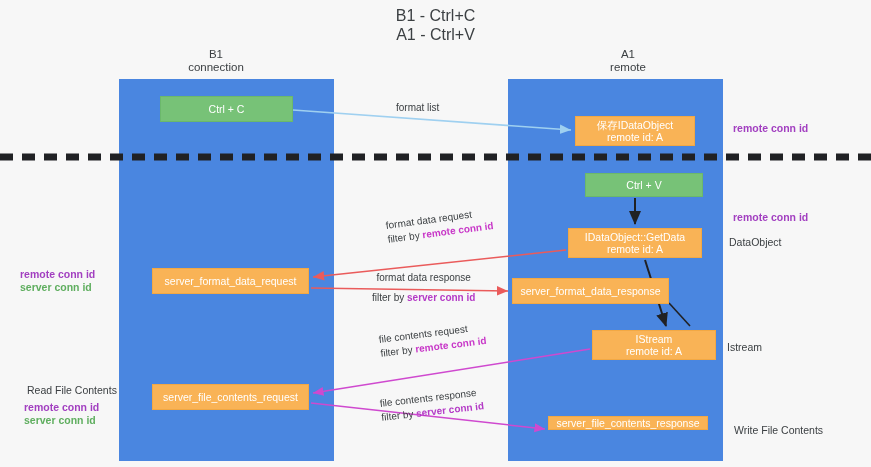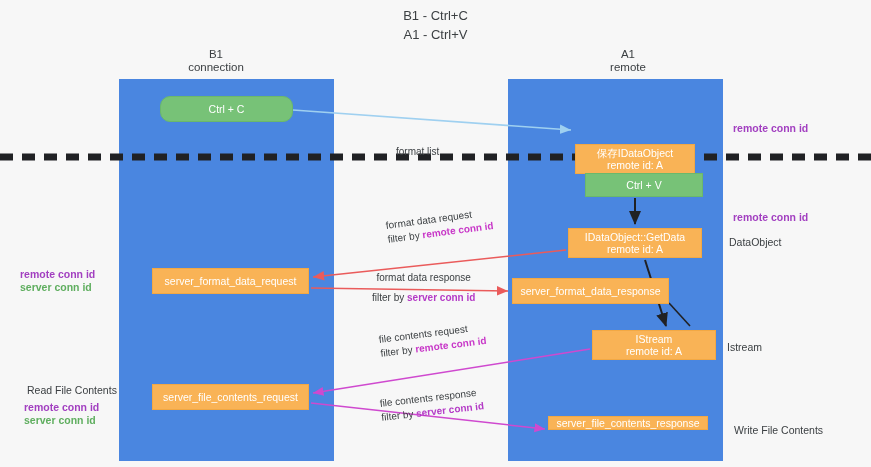--- a/index.html
+++ b/index.html
@@ -10,21 +10,21 @@
     color:#3c4043;
     overflow:hidden;
     position:relative;
   }
   #stage{position:absolute;left:0;top:0;width:871px;height:467px;}
   .abs{position:absolute;}
 
   
   #title{
     left:0;top:6px;width:871px;text-align:center;
-    font-size:13px;line-height:19px;color:#3c4043;
+    font-size:16px;line-height:19px;color:#3c4043;
     white-space:pre-line;
   }
 
   
   .col-head{
     font-size:11.5px;line-height:13px;text-align:center;color:#3c4043;
     white-space:pre-line;
   }
   #head-b1{left:146px;top:48px;width:140px;}
   #head-a1{left:548px;top:48px;width:160px;}
@@ -37,22 +37,22 @@
   
   .box{
     box-sizing:border-box;
     display:flex;flex-direction:column;align-items:center;justify-content:center;
     color:#ffffff;font-size:10.5px;line-height:12.5px;text-align:center;
     white-space:pre-line;
   }
   .green{background:#77c277;border:1px solid #6bb86b;}
   .orange{background:#f9b356;border:1px solid #f2a844;}
 
-  #box-ctrlc{left:160px;top:96px;width:133px;height:26px;border-radius:10px;}
-  #box-save-ido{left:575px;top:116px;width:120px;height:30px;margin-top:28px;}
+  #box-ctrlc{left:160px;top:96px;width:133px;height:26px;}
+  #box-save-ido{left:575px;top:116px;width:120px;height:30px;}
   #box-ctrlv{left:585px;top:173px;width:118px;height:24px;}
   #box-getdata{left:568px;top:228px;width:134px;height:30px;}
   #box-sfdreq{left:152px;top:268px;width:157px;height:26px;}
   #box-sfdresp{left:512px;top:278px;width:157px;height:26px;}
   #box-istream{left:592px;top:330px;width:124px;height:30px;}
   #box-sfcreq{left:152px;top:384px;width:157px;height:26px;}
   #box-sfcresp{left:548px;top:416px;width:160px;height:14px;text-align:right;}
 
   
   .note{font-size:10.5px;line-height:13px;white-space:pre-line;}
@@ -69,21 +69,21 @@
   #note-read{left:27px;top:384px;}
   #note-left-ids-2{left:24px;top:401px;}
 
   
   .alab{
     font-size:10px;line-height:14px;color:#3c4043;white-space:nowrap;
   }
   .alab .hl-p{color:#c838c8;font-weight:bold;}
   .alab .hl-p2{color:#b43ac6;font-weight:bold;}
 
-  #lab-formatlist{left:396px;top:101px;margin-top:44px;}
+  #lab-formatlist{left:396px;top:101px;}
 
   #lab-fdreq{left:385px;top:219px;transform:rotate(-7.5deg);transform-origin:left top;}
   #lab-fdresp{left:372px;top:271px;}
   #lab-fcreq{left:378px;top:333px;transform:rotate(-7deg);transform-origin:left top;}
   #lab-fcresp{left:379px;top:397px;transform:rotate(-6.5deg);transform-origin:left top;}
 </style>
 </head>
 <body>
 
 <div id="stage">

